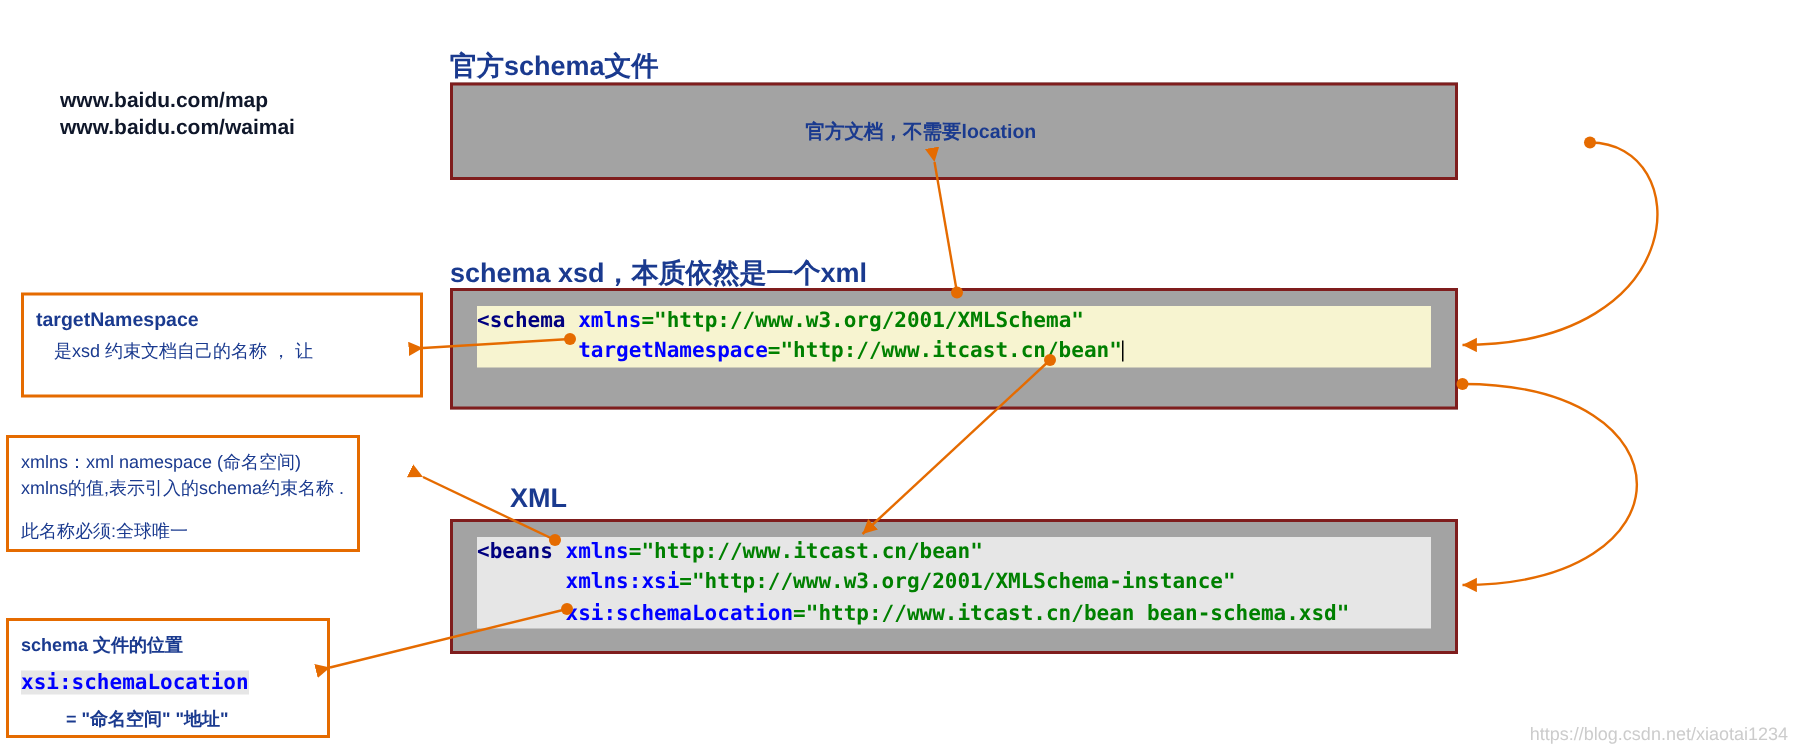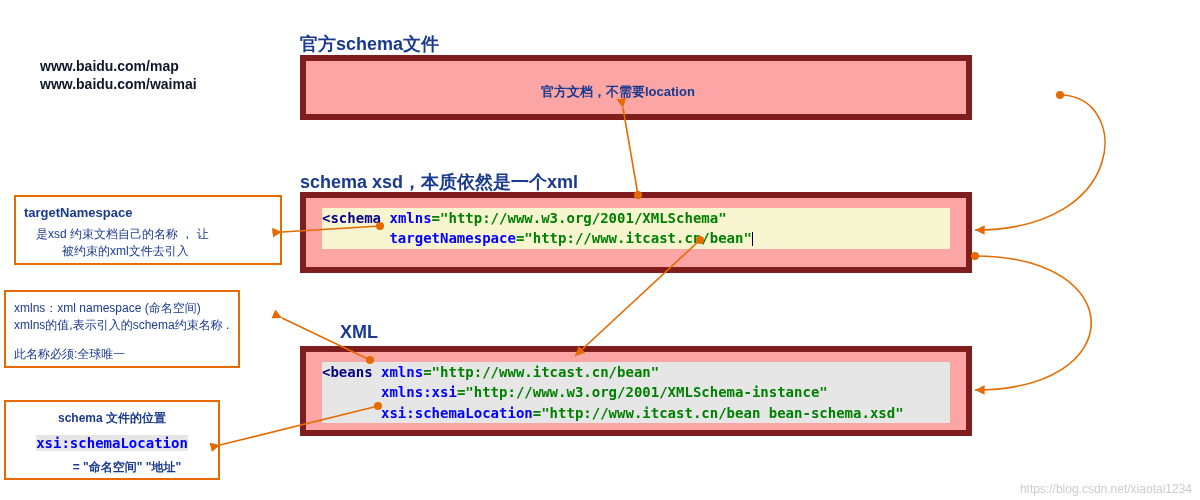--- a/index.html
+++ b/index.html
@@ -12,22 +12,22 @@
   overflow: hidden;
 }
 .annotation-blue {
   color: #0f172a;
   font-weight: bold;
   font-size: 14px;
   position: absolute;
 }
 .main-box {
   position: absolute;
-  border: 6px solid #7f1d1d;
-  background: #fca5a5;
+  border: 2px solid #7f1d1d;
+  background: #a3a3a3;
 }
 .orange-box {
   position: absolute;
   border: 2px solid #e56b00;
   background: #ffffff;
   padding: 8px;
 }
 .section-title {
   color: #1a3a8f;
   font-weight: bold;
@@ -98,30 +98,29 @@
 
 <div class="main-box" style="left:300px; top:346px; width:672px; height:90px; padding:10px 16px;">
   <div class="code code-greybg"><span class="tag">&lt;beans</span> <span class="attr">xmlns</span><span class="eq">=</span><span class="val">"http://www.itcast.cn/bean"</span>
        <span class="attr">xmlns:xsi</span><span class="eq">=</span><span class="val">"http://www.w3.org/2001/XMLSchema-instance"</span>
        <span class="attr">xsi:schemaLocation</span><span class="eq">=</span><span class="val">"http://www.itcast.cn/bean bean-schema.xsd"</span></div>
 </div>
 
 <div class="orange-box" style="left:14px; top:195px; width:268px; height:70px;">
   <div style="color:#1a3a8f; font-weight:bold; font-size:13px;">targetNamespace</div>
   <div style="color:#1a3a8f; font-size:12px; margin-top:6px; margin-left:12px;">是xsd 约束文档自己的名称  ， 让</div>
-  <div style="color:#1a3a8f; font-size:12px; margin-left:38px;">被约束的xml文件去引入</div>
 </div>
 
 <div class="orange-box" style="left:4px; top:290px; width:236px; height:78px;">
   <div style="color:#1a3a8f; font-size:12px;">xmlns：xml namespace (命名空间)</div>
   <div style="color:#1a3a8f; font-size:12px;">xmlns的值,表示引入的schema约束名称 .</div>
   <div style="color:#1a3a8f; font-size:12px; margin-top:12px;">此名称必须:全球唯一</div>
 </div>
 
-<div class="orange-box" style="left:4px; top:400px; width:216px; height:80px;text-align:center;">
+<div class="orange-box" style="left:4px; top:412px; width:216px; height:80px;">
   <div style="color:#1a3a8f; font-weight:bold; font-size:12px;">schema 文件的位置</div>
   <div class="code" style="margin-top:6px;"><span style="background:#e6e6e6; color:#0000ff; font-weight:bold;">xsi:schemaLocation</span></div>
   <div style="color:#1a3a8f; font-size:12px; font-weight:bold; margin-top:6px; margin-left:30px;">= "命名空间" "地址"</div>
 </div>
 
 <div class="watermark">https://blog.csdn.net/xiaotai1234</div>
 
 <svg class="arrows">
   <defs>
     <marker id="arrowhead" markerWidth="8" markerHeight="8" refX="6" refY="3" orient="auto">

